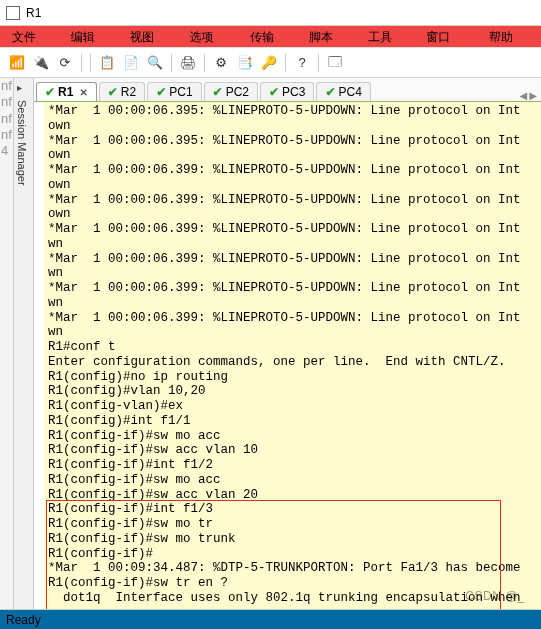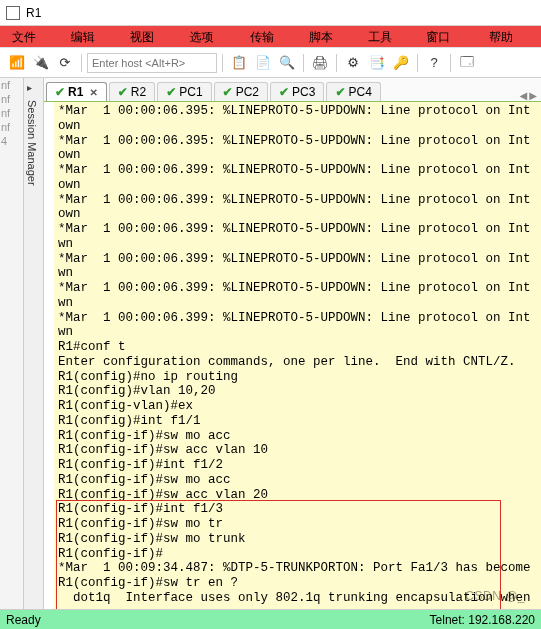--- a/index.html
+++ b/index.html
@@ -6,36 +6,36 @@
   body { width: 541px; height: 629px; background: #f0f0f0; overflow: hidden; display:flex; flex-direction:column; }
   .titlebar { height: 26px; background: #fff; border-bottom: 1px solid #d0d0d0; display:flex; align-items:center; padding: 0 6px; font-size: 12px; }
   .titlebar .ico { width:14px; height:14px; border:1px solid #666; margin-right:6px; background:#fff; }
   .menubar { height: 22px; background:#ef4444; display:flex; gap:12px; padding: 2px 8px; font-size:12px; border-bottom:1px solid #e0e0e0;}
   .menubar span { padding: 1px 4px; cursor:default; }
   .toolbar { height: 30px; background:#fff; display:flex; align-items:center; padding: 0 6px; gap:2px; border-bottom:1px solid #d0d0d0;}
   .tbtn { width:22px; height:22px; display:flex; align-items:center; justify-content:center; font-size:13px; color:#333; cursor:pointer; border-radius:3px;}
   .tsep { width:1px; height:18px; background:#ccc; margin:0 3px; }
   .hostinput { width:130px; height:20px; font-size:11px; color:#888; padding:1px 4px; border:1px solid #ccc; background:#fff;}
   .workarea { flex:1; display:flex; overflow:hidden; }
-  .leftgutter { width:24px; background:#f4f4f4; border-right:1px solid #ccc; display:flex; flex-direction:column; font-size:11px; color:#999; overflow:hidden;}
+  .leftgutter { width:14px; background:#f4f4f4; border-right:1px solid #ccc; display:flex; flex-direction:column; font-size:13px; color:#999; overflow:hidden;}
   .leftgutter .lg { writing-mode: horizontal-tb; padding:1px; line-height:1.1;}
   .sidebar { width:20px; background:#f0f0f0; border-right:1px solid #ccc; position:relative;}
   .sidebar-label { position:absolute; top:22px; left:2px; writing-mode: vertical-rl; font-size:11px; color:#333; white-space:nowrap;}
   .sidearrow { position:absolute; top:4px; left:3px; font-size:10px; color:#444;}
   .stage { flex:1; display:flex; flex-direction:column; overflow:hidden; background:#fff;}
   .tabbar { height:24px; display:flex; align-items:flex-end; background:#fafafa; border-bottom:1px solid #8fbf5f; padding-left:2px;}
   .tab { display:flex; align-items:center; gap:3px; padding:2px 8px; font-size:12px; border:1px solid #ccc; border-bottom:none; border-top-left-radius:3px; border-top-right-radius:3px; background:#f3f3f3; margin-right:2px; cursor:pointer;}
   .tab.active { background:#fff; border-color:#999; font-weight:bold;}
   .tab .chk { color:#2e9b2e; font-weight:bold; font-size:12px;}
   .tab .x { font-size:10px; color:#555; margin-left:3px;}
   .tabbar .arrows { margin-left:auto; display:flex; gap:2px; padding-right:4px;}
   .tabbar .arrows span { font-size:10px; color:#888; cursor:pointer;}
   .term { flex:1; background:#fefccf; font-family:"Courier New",monospace; font-size:12.5px; line-height:1.18; color:#000; padding:2px 4px; white-space:pre; overflow:hidden; position:relative;margin-left:10px;}
   .redbox { position:absolute; border:1px solid #d93025; pointer-events:none;}
-  .statusbar { height:20px; background:#86efac; border-top:1px solid #ccc; display:flex; align-items:center; font-size:12px; padding:0 6px;}
+  .statusbar { height:20px; background:#0369a1; border-top:1px solid #ccc; display:flex; align-items:center; font-size:12px; padding:0 6px;}
   .statusbar .sright { margin-left:auto; }
   .branding { position:absolute; right:16px; bottom:26px; font-family:"Segoe UI", sans-serif; font-size:12px; color:rgba(0,0,0,0.4); letter-spacing:0.5px;}
 </style>
 </head>
 <body>
 
 <div class="titlebar">
   <div class="ico"></div>
   <span>R1</span>
 </div>
@@ -50,21 +50,20 @@
   <span>工具(L)</span>
   <span>窗口(W)</span>
   <span>帮助(H)</span>
 </div>
 
 <div class="toolbar">
   <div class="tbtn">📶</div>
   <div class="tbtn">🔌</div>
   <div class="tbtn">⟳</div>
   <div class="tsep"></div>
-  <input class="hostinput" placeholder="Enter host &lt;Alt+R&gt;" style="">
   <div class="tsep"></div>
   <div class="tbtn">📋</div>
   <div class="tbtn">📄</div>
   <div class="tbtn">🔍</div>
   <div class="tsep"></div>
   <div class="tbtn">🖨</div>
   <div class="tsep"></div>
   <div class="tbtn">⚙</div>
   <div class="tbtn">📑</div>
   <div class="tbtn">🔑</div>
@@ -153,16 +152,15 @@
 R1(config-if)#sw tr en ?
   dot1q  Interface uses only 802.1q trunking encapsulation when
 
 R1(config-if)#sw tr en do
 R1(config-if)#<div class="redbox" style="left: 2px; right: 40px; top: 398.25px; height: 151.5px;"></div></div>
   </div>
 </div>
 
 <div class="statusbar">
   <span>Ready</span>
-  <span class="sright">Telnet: 192.168.220</span>
 </div>
 
 <div class="branding">CSDN @_</div>
 
 </body></html>

